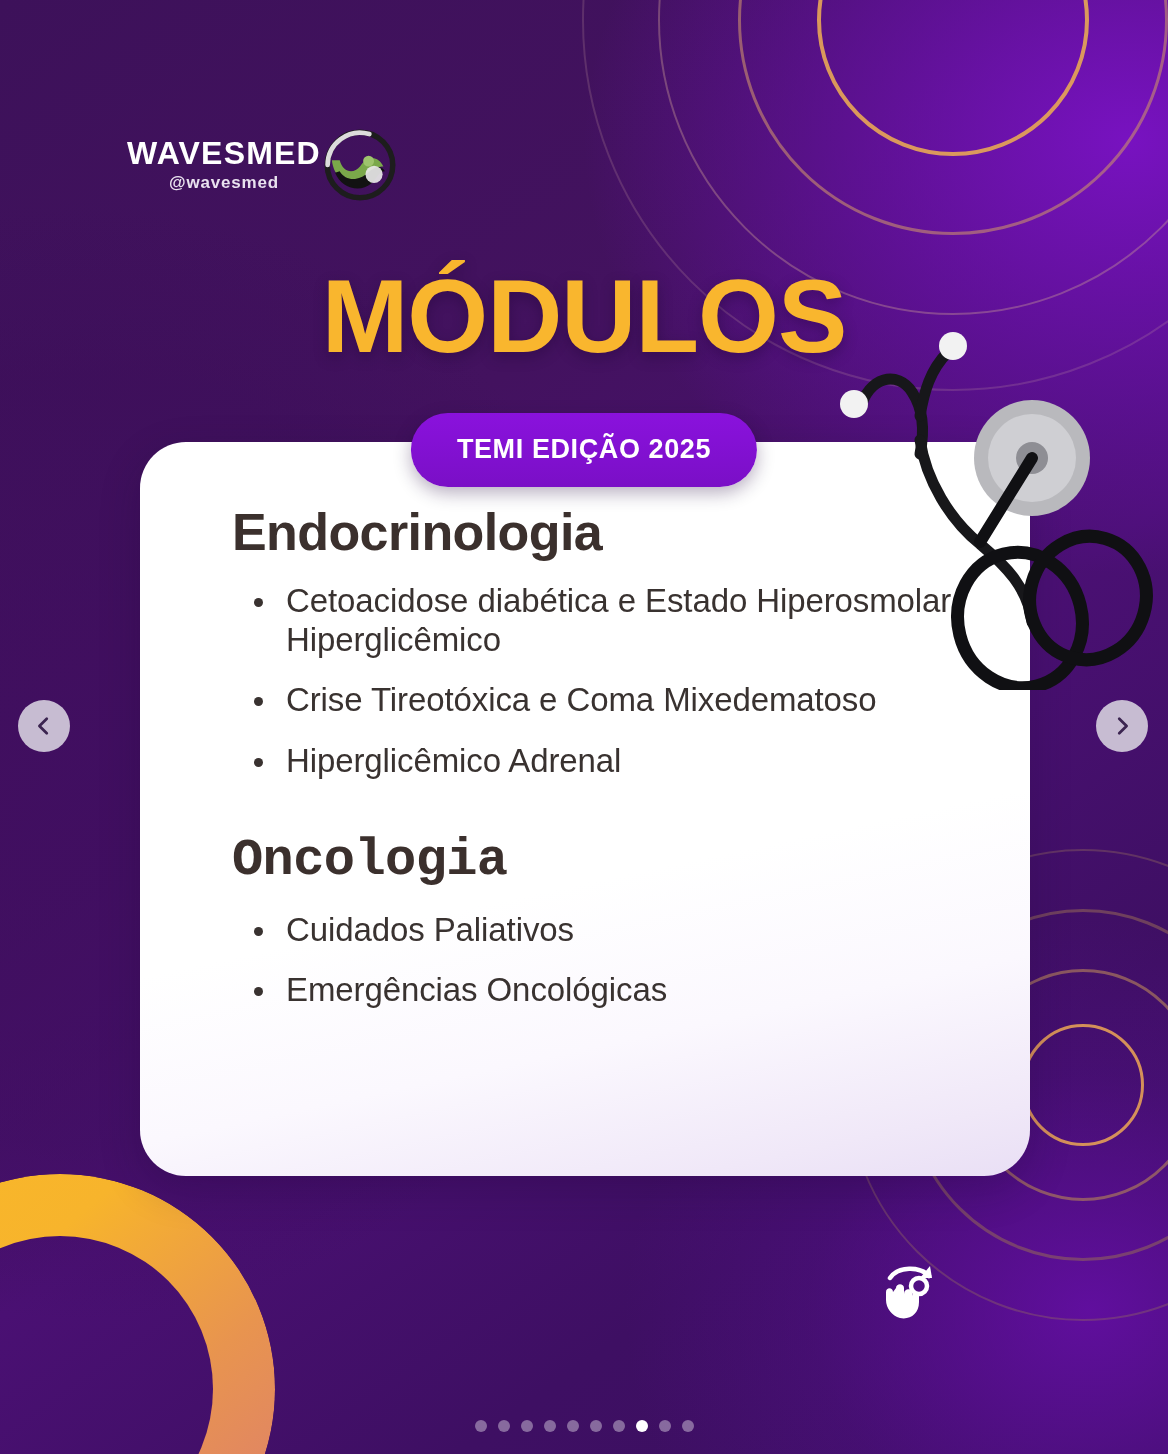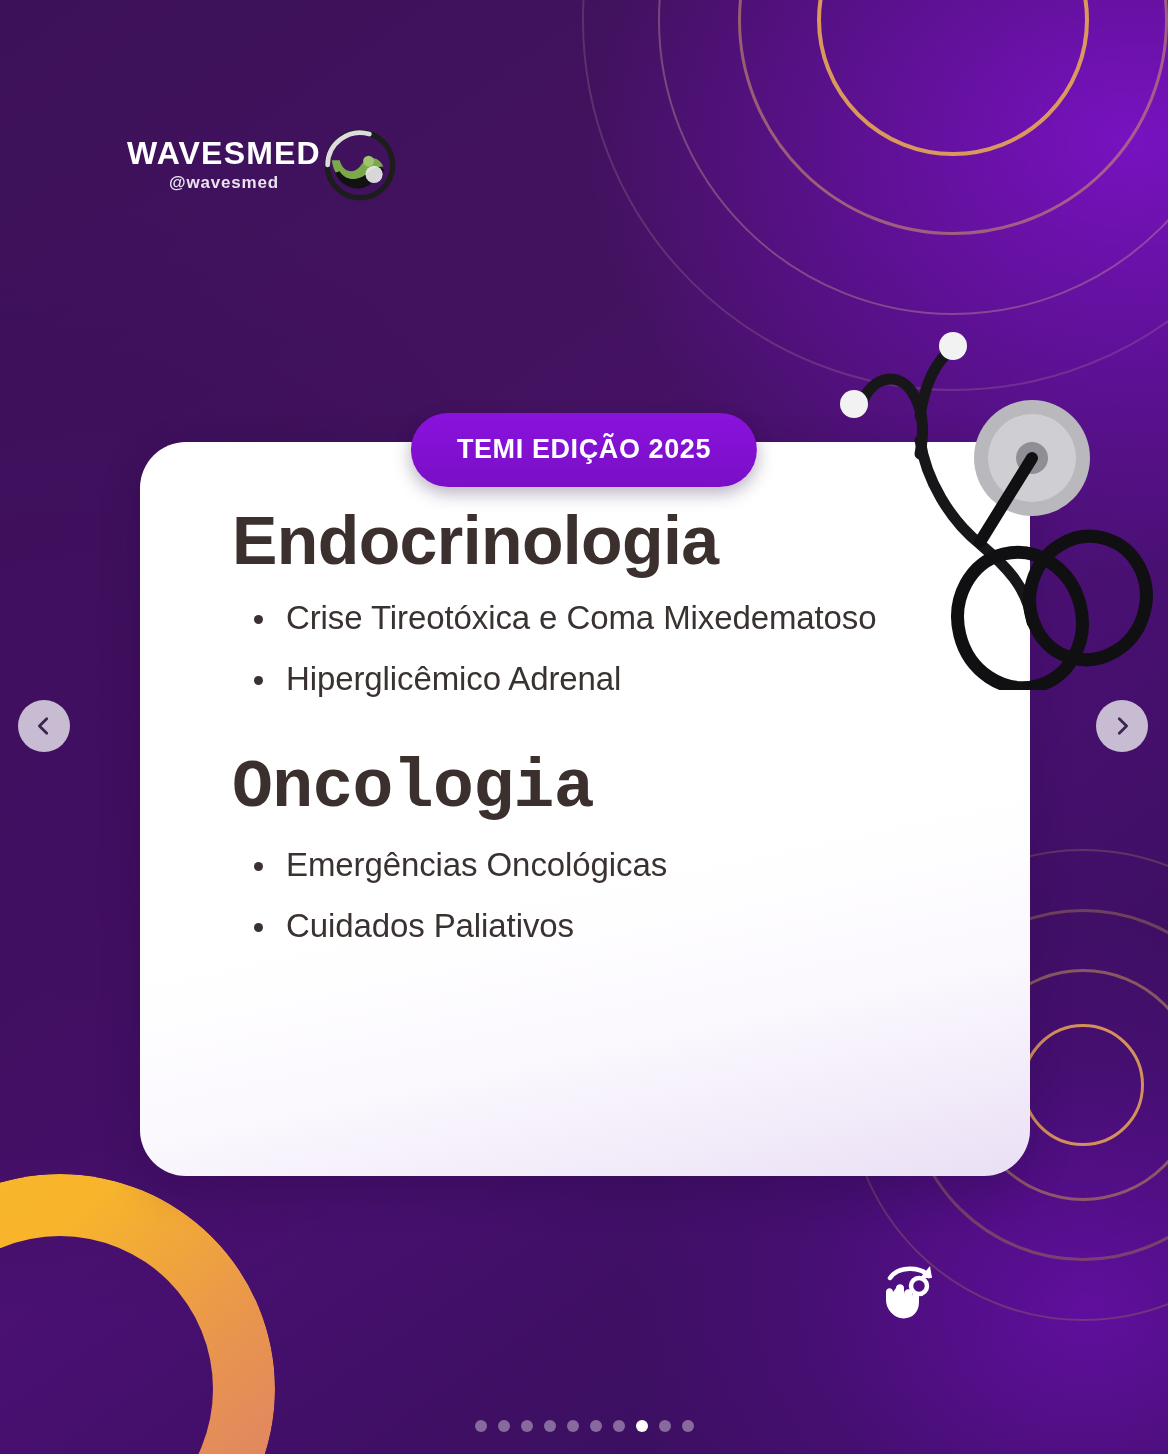--- a/index.html
+++ b/index.html
@@ -135,21 +135,21 @@
     background: linear-gradient(168deg, #ffffff 0%, #ffffff 58%, #fbf8fe 76%, #f0e8f8 92%, #e9dff5 100%);
     z-index: 3;
     overflow: hidden;
     box-shadow: 0 14px 40px rgba(25,0,45,0.22);
   }
 
   .card-inner { padding: 62px 60px 0 92px; }
 
   .section-title {
     color: #3b302d;
-    font-size: 68px;
+    font-size: 52px;
     font-weight: 700;
     letter-spacing: -0.6px;
     line-height: 1.08;
   }
   .section-title.second { margin-top: 52px; font-family: Liberation Mono, monospace; }
 
   ul.bullets { list-style: none; margin: 22px 0 0 0; padding: 0; }
   ul.bullets li {
     position: relative;
     color: #393230;
@@ -251,36 +251,38 @@
     <svg class="logo-mark" viewBox="0 0 100 100">
       <circle cx="50" cy="50" r="42" fill="none" stroke="#1d1d1d" stroke-width="7"></circle>
       <path d="M8.5 50 A41.5 41.5 0 0 1 62 10.4" fill="none" stroke="#dcdcdc" stroke-width="6" stroke-linecap="round"></path>
       <path d="M14 44 C16 66, 34 78, 52 70 C64 64, 70 50, 80 52 C72 36, 58 40, 50 52 C42 62, 28 60, 24 44 Z" fill="#7aa84a"></path>
       <path d="M18 60 C26 80, 50 86, 64 74 C72 67, 74 58, 82 58 C78 50, 68 52, 60 60 C50 70, 32 72, 24 58 Z" fill="#121212"></path>
       <circle cx="68" cy="62" r="11" fill="#e8e8e8" opacity="0.92"></circle>
       <circle cx="61" cy="45" r="7" fill="#9ec46d"></circle>
     </svg>
   </div>
 
+  <div class="headline">MÓDULOS</div>
 
   <div class="badge">TEMI EDIÇÃO 2025</div>
 
   <div class="card">
     <div class="card-inner">
 
       <div class="section-title">Endocrinologia</div>
       <ul class="bullets">
+        <li>Cetoacidose diabética e Estado Hiperosmolar Hiperglicêmico</li>
         <li>Crise Tireotóxica e Coma Mixedematoso</li>
         <li>Hiperglicêmico Adrenal</li>
       </ul>
 
       <div class="section-title second">Oncologia</div>
       <ul class="bullets">
+        <li>Cuidados Paliativos</li>
         <li>Emergências Oncológicas</li>
-        <li>Cuidados Paliativos</li>
       </ul>
 
     </div>
   </div>
 
   <svg class="stetho" viewBox="0 0 348 360">
     <g fill="none" stroke="#17171a" stroke-width="11" stroke-linecap="round">
       <path d="M40 80 C48 46, 78 40, 92 62 C104 80, 104 104, 100 124"></path>
       <path d="M128 22 C110 40, 104 62, 100 86"></path>
       <path d="M100 110 C106 150, 130 190, 160 214 C186 236, 208 258, 212 292"></path>

